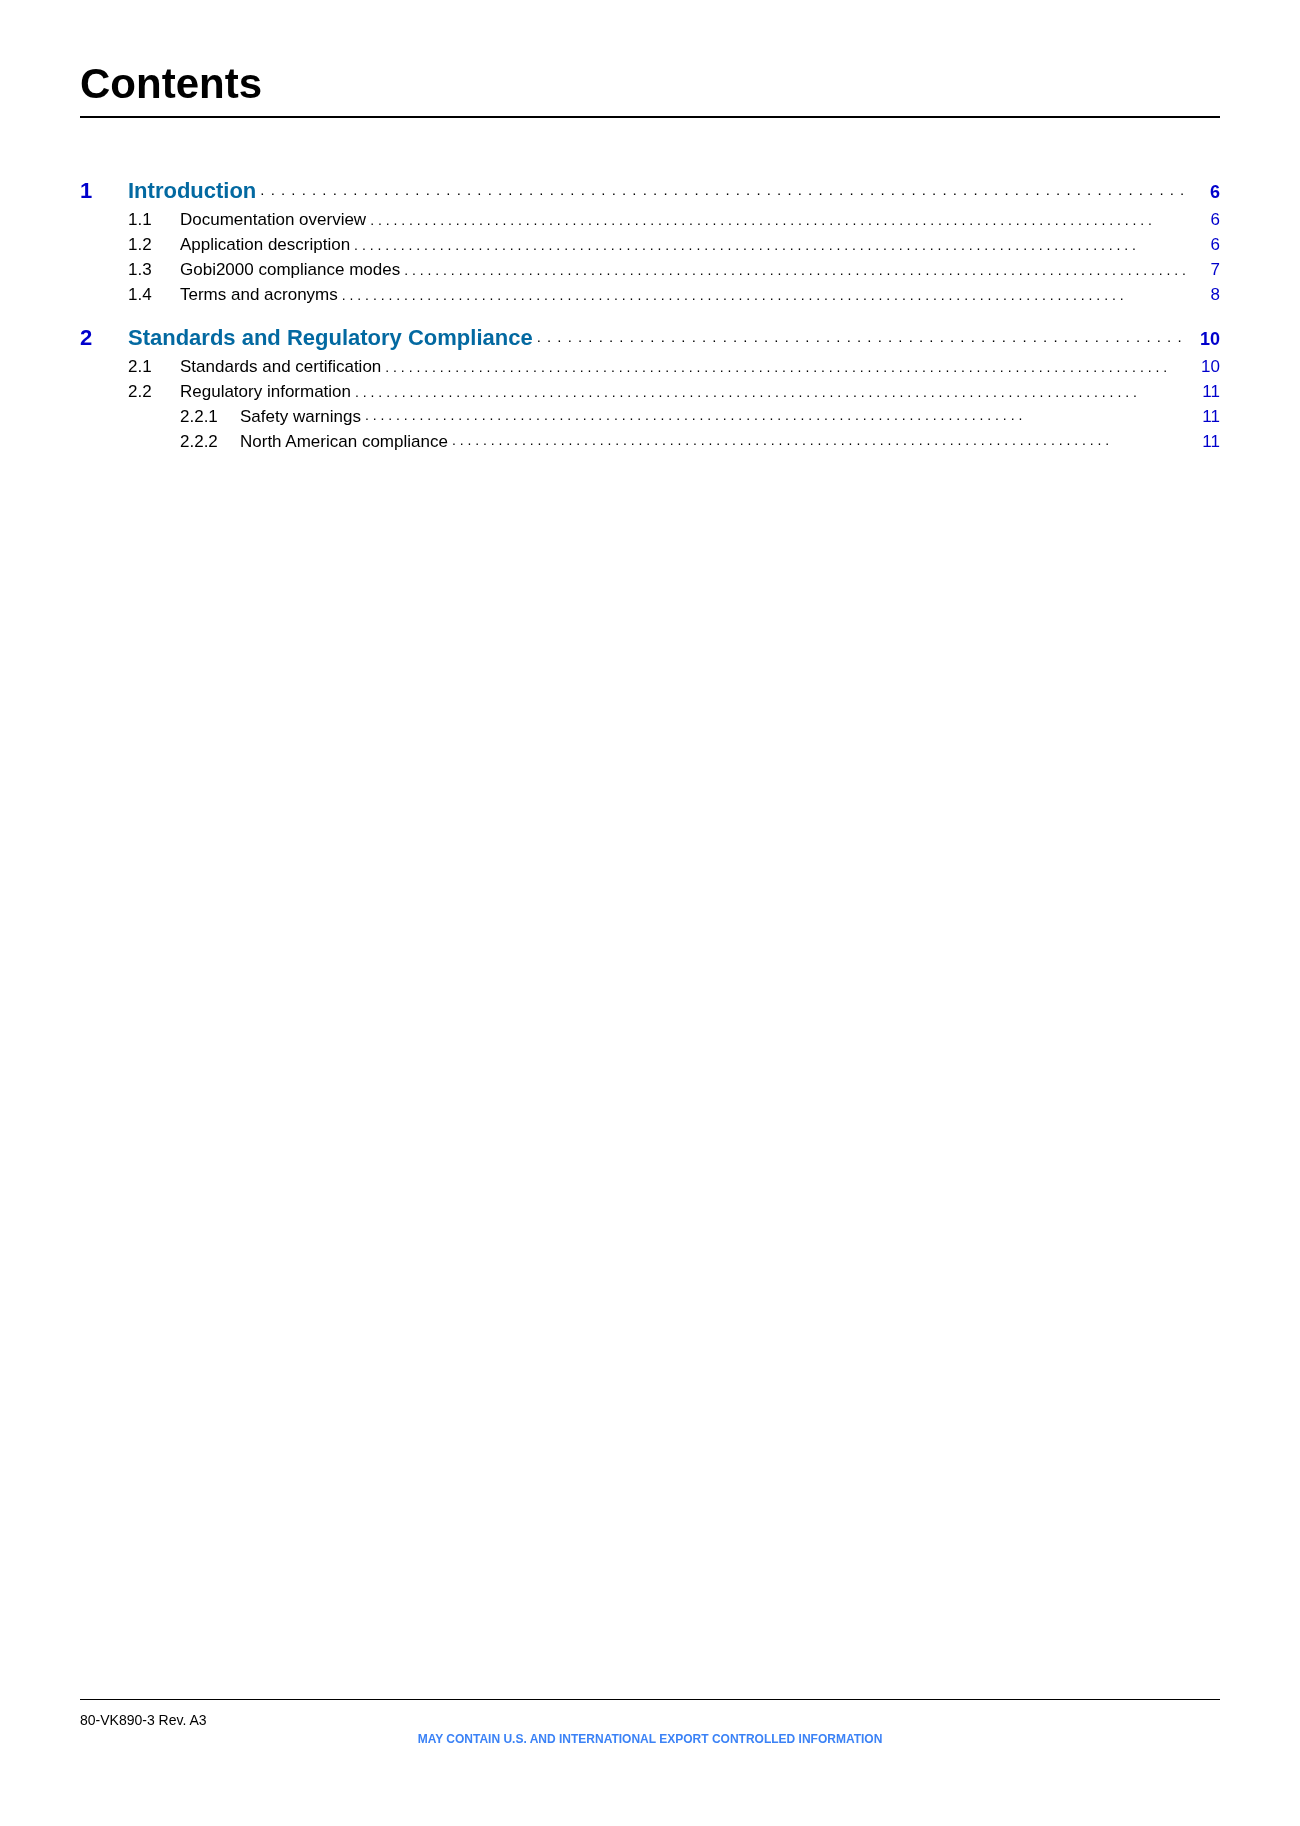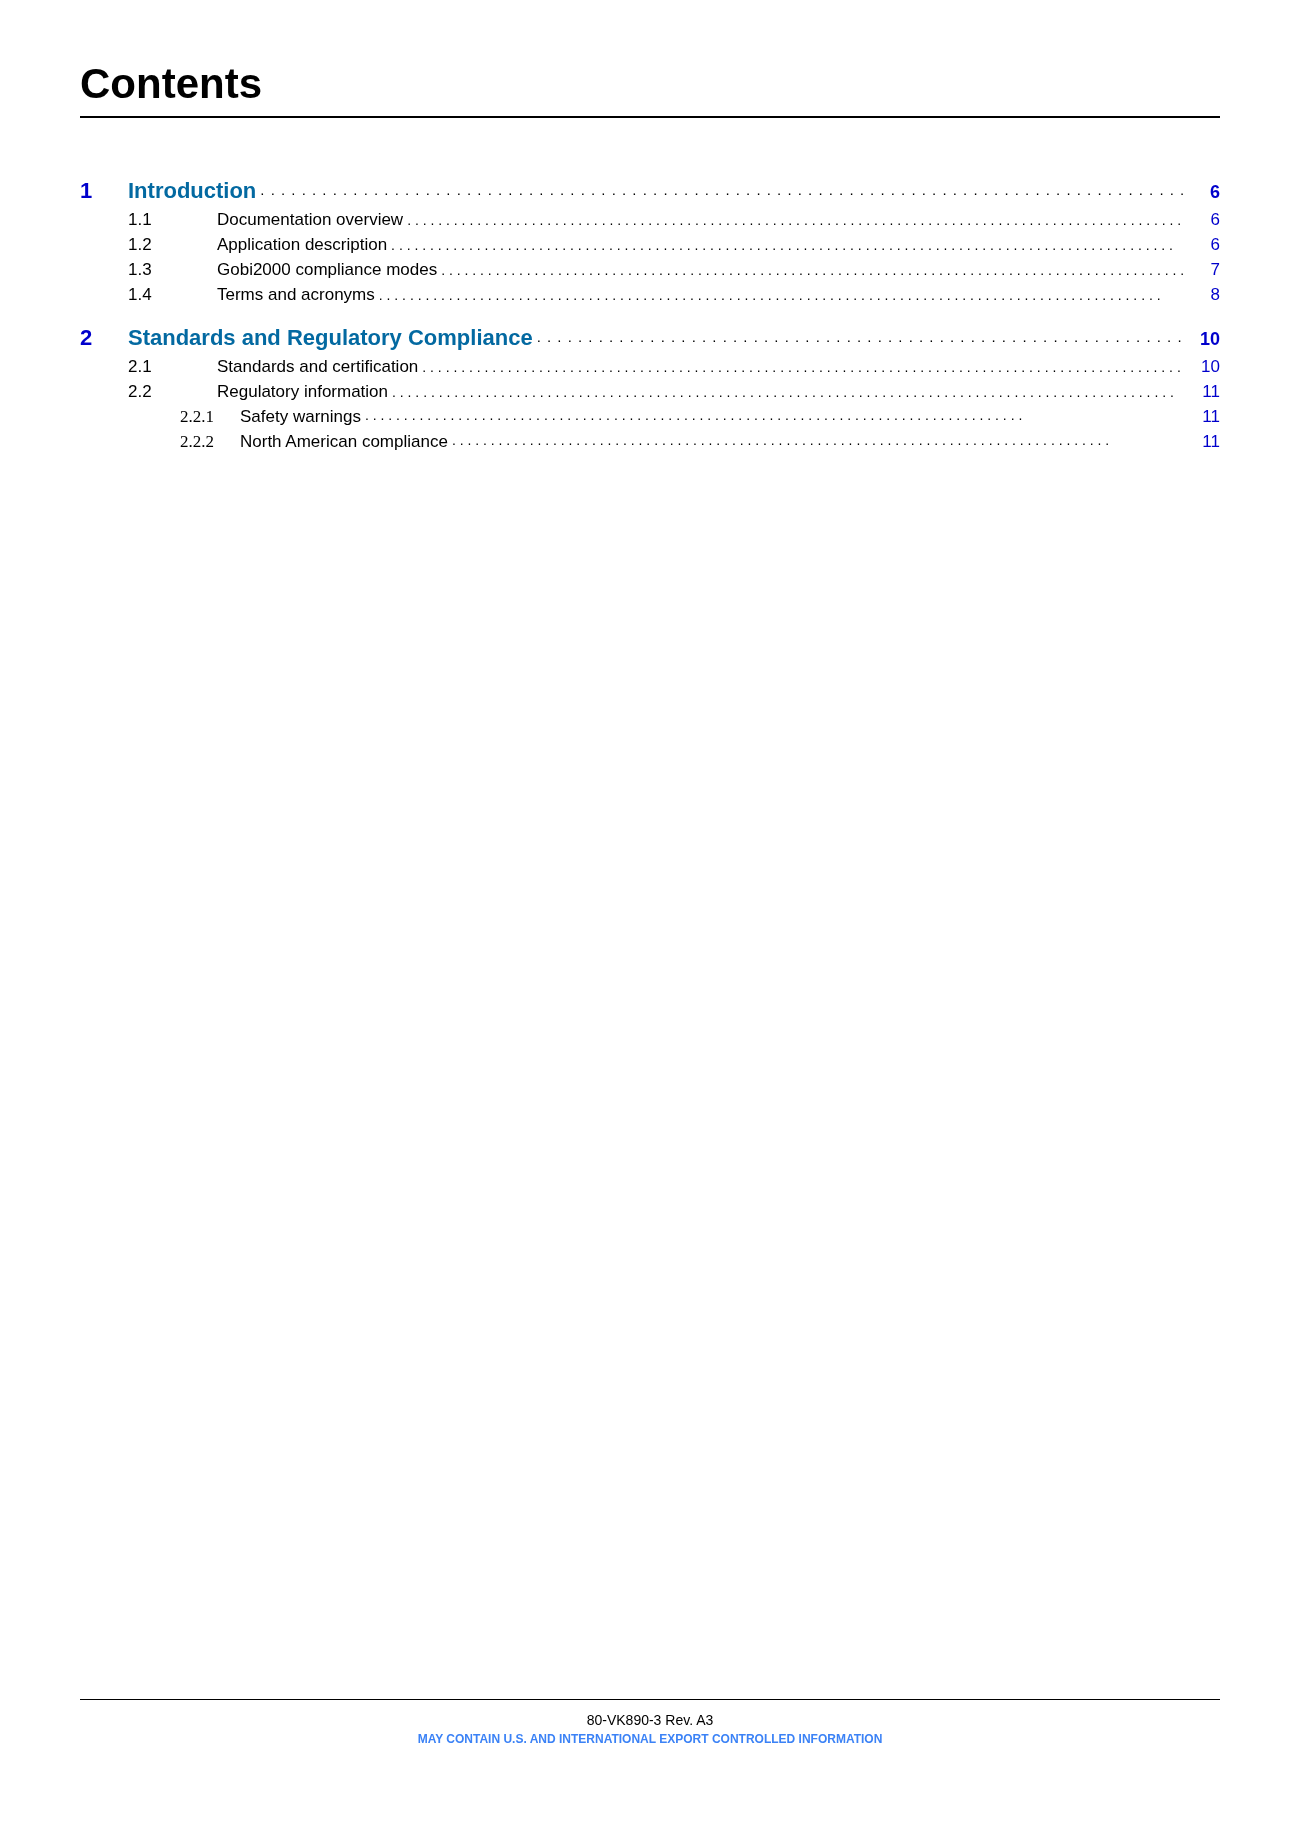--- a/index.html
+++ b/index.html
@@ -104,21 +104,20 @@
     .section-number {
       font-size: 17px;
       color: #000000;
       min-width: 52px;
     }
 
     .section-title {
       font-size: 17px;
       color: #000000;
       flex-shrink: 0;
-      margin-left: 37px;
     }
 
     .section-dots {
       flex: 1;
       overflow: hidden;
       white-space: nowrap;
       color: #000000;
       font-size: 15px;
       margin: 0 4px;
       position: relative;
@@ -142,21 +141,20 @@
       display: flex;
       align-items: baseline;
       margin-bottom: 5px;
       padding-left: 100px;
     }
 
     .subsection-number {
       font-size: 17px;
       color: #000000;
       min-width: 60px;
-      font-family: Liberation Serif, serif;
     }
 
     .subsection-title {
       font-size: 17px;
       color: #000000;
       flex-shrink: 0;
     }
 
     .subsection-dots {
       flex: 1;
@@ -186,21 +184,21 @@
       border-top: 1px solid #000000;
       padding-top: 12px;
       margin-top: auto;
       display: flex;
       flex-direction: column;
       align-items: center;
     }
 
     .footer-line1 {
       display: flex;
-      justify-content: center;
+      justify-content: flex-start;
       width: 100%;
       margin-bottom: 4px;
     }
 
     .footer-doc-ref {
       font-size: 14px;
       color: #000000;
     }
 
     .footer-page-num {

